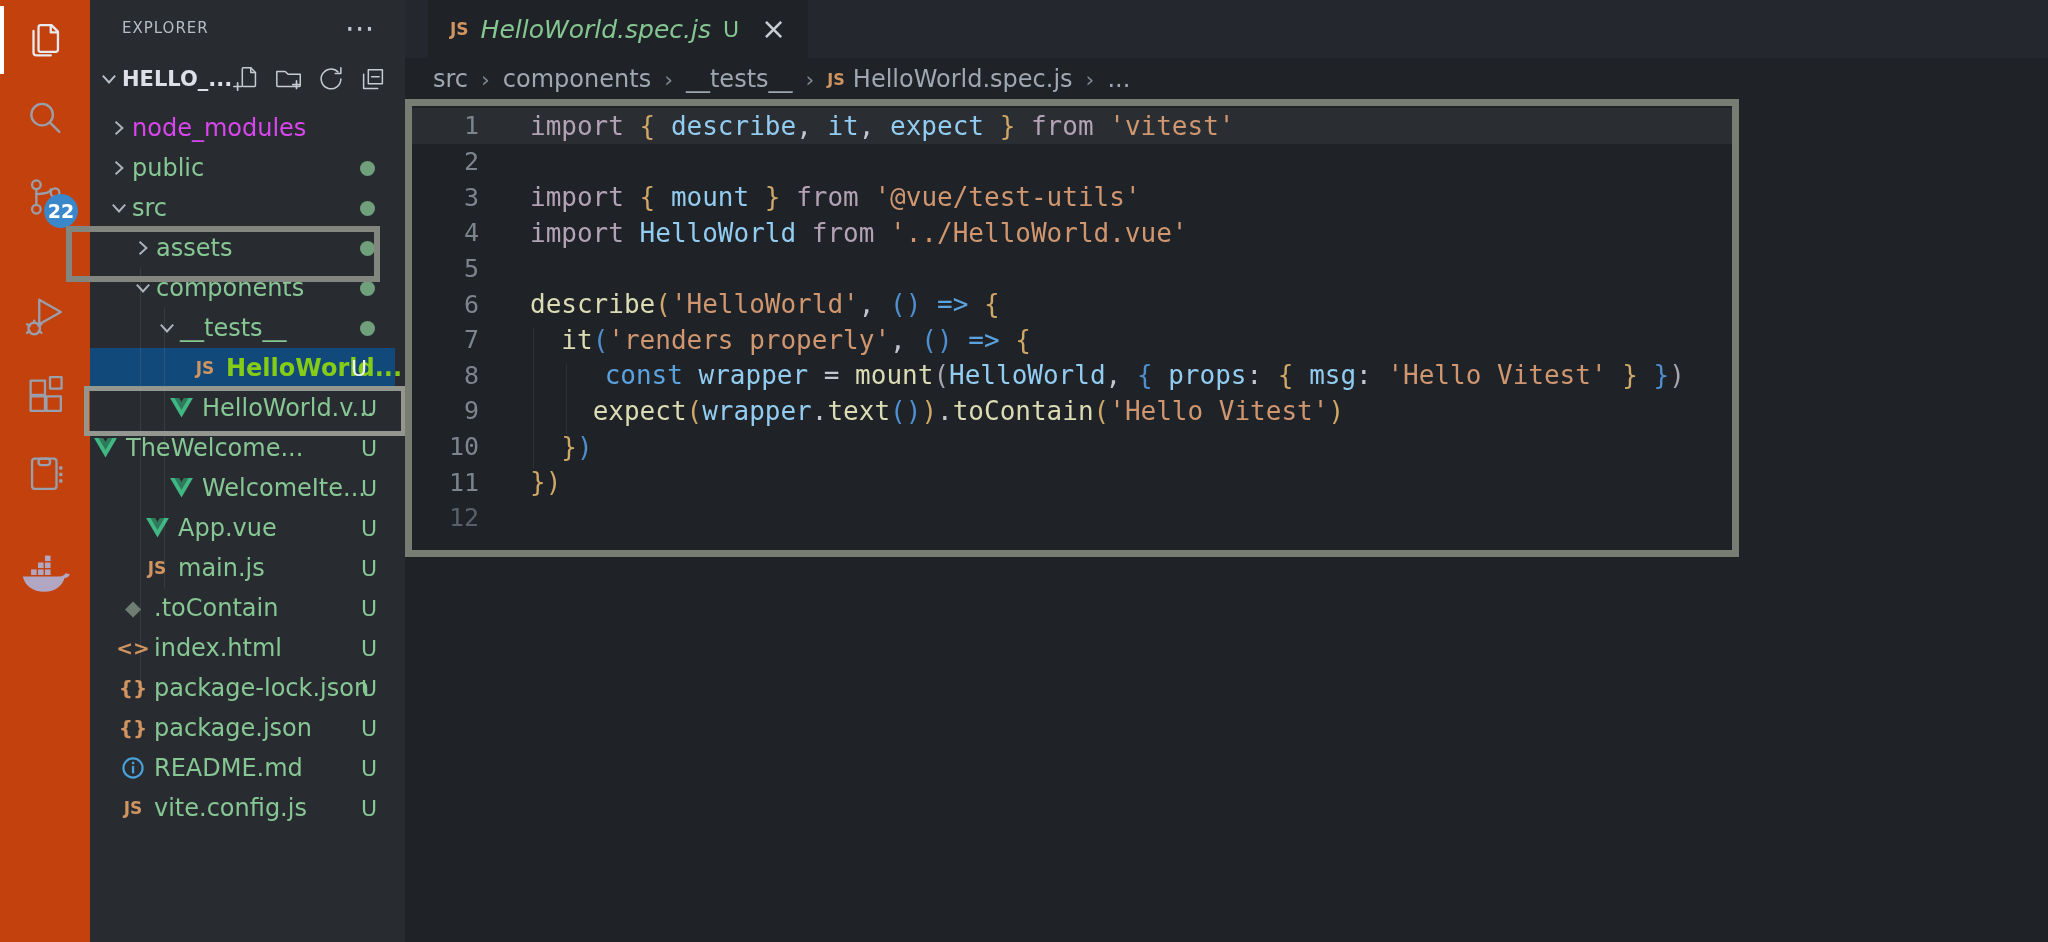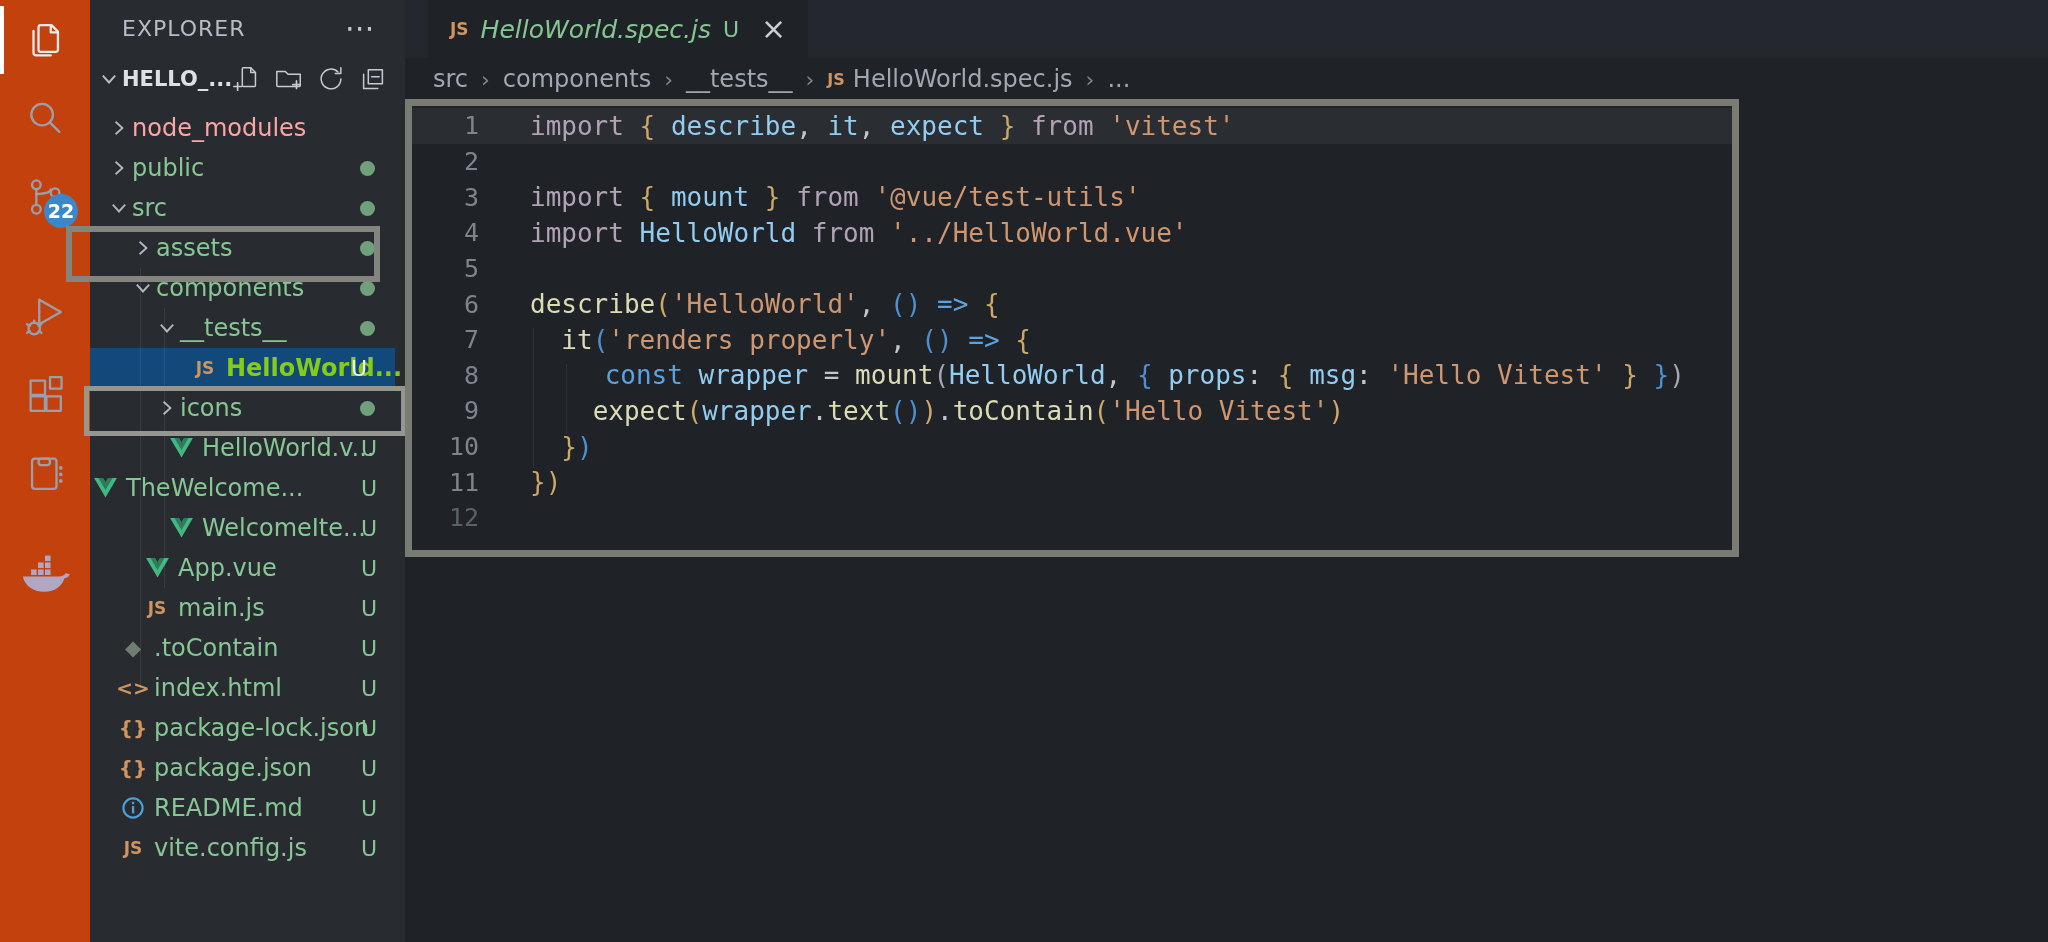--- a/index.html
+++ b/index.html
@@ -19,36 +19,36 @@
   .ab-spacer2 { height:24px; }
   .ab-badge { position:absolute; right:12px; bottom:8px; min-width:34px; height:34px;
               border-radius:17px; background:#3a87ca; color:#fff; font-size:19px;
               font-weight:bold; display:flex; align-items:center; justify-content:center; }
 
   
   .sidebar { position:absolute; left:90px; top:0; width:315px; height:942px;
              background:#282c31; z-index:1; }
   .sb-top { height:56px; display:flex; align-items:center; justify-content:space-between;
             padding:0 30px 0 32px; }
-  .sb-title { font-size:22px; letter-spacing:1px; color:#b7bdc7; }
+  .sb-title { font-size:15px; letter-spacing:1px; color:#b7bdc7; }
   .sb-more { font-size:30px; color:#c3c8d0; line-height:20px; cursor:pointer; }
   .sb-section { height:46px; display:flex; align-items:center; padding:0 16px 0 8px; }
   .sb-sec-chev { color:#b9bfc8; display:flex; }
   .sb-sec-label { font-size:21px; font-weight:bold; color:#dde1e7; margin-left:2px;
                   flex:1 1 auto; white-space:nowrap; overflow:hidden; }
   .sb-actions { display:flex; gap:10px; color:#c6cbd3; }
   .sb-actions .act { width:32px; height:32px; display:flex; align-items:center;
                      justify-content:center; cursor:pointer; }
 
   .tree { position:absolute; left:0; top:108px; width:315px; }
   .row { position:relative; height:40px; display:flex; align-items:center;
          width:100%; cursor:pointer; }
   .row .chev { color:#aeb4bd; display:flex; flex:none; margin-right:2px; }
   .row-label { font-size:24px; color:#86c794; white-space:nowrap; }
-  .row.dim .row-label { color:#fca5a5; }
+  .row.dim .row-label { color:#d946ef; }
   .row.selected { background:#10497a; width:305px; }
   .row.selected .row-label { color:#84cc16;font-weight:bold; }
   .row.selected .u { color:#eef3f8; }
   .fico { display:inline-flex; align-items:center; justify-content:center;
           width:30px; margin-right:6px; flex:none;
           font-family:"DejaVu Sans", sans-serif; font-weight:bold; }
   .fico.js { color:#cf9460; font-size:17px; letter-spacing:0; }
   .fico.gitico { color:#6f7d72; font-size:21px; }
   .fico.htmlico { color:#cf9460; font-size:20px; font-weight:bold; }
   .fico.jsonico { color:#cf9460; font-size:20px; font-weight:bold; }
@@ -271,29 +271,20 @@
           <span class="row-label">__tests__</span>
           <span class="dot"></span>
         </div>
         <div class="row selected" style="padding-left: 100px;">
           <span style="display: inline-flex;">
             <span class="fico js">JS</span>
           </span>
           <span class="row-label">HelloWorld...</span>
           <span class="u">U</span>
         </div>
-        <div class="row" style="padding-left: 66px;">
-          <span class="chev">
-            <svg width="22" height="22" viewBox="0 0 16 16" fill="none" stroke="currentColor" stroke-width="1.4">
-              <path d="M5.5 3.5l5 4.5-5 4.5"></path>
-            </svg>
-          </span>
-          <span class="row-label">icons</span>
-          <span class="dot"></span>
-        </div>
         <div class="row" style="padding-left: 76px;">
           <span style="display: inline-flex;">
             <span class="fico">
               <svg width="23" height="20" viewBox="0 0 24 21">
                 <path d="M14.76 0L12 4.6 9.24 0H0l12 20.5L24 0z" fill="#41b883"></path>
                 <path d="M14.76 0L12 4.6 9.24 0H4.64L12 12.6 19.36 0z" fill="#2f7a5a"></path>
               </svg>
             </span>
           </span>
           <span class="row-label">HelloWorld.v...</span>

